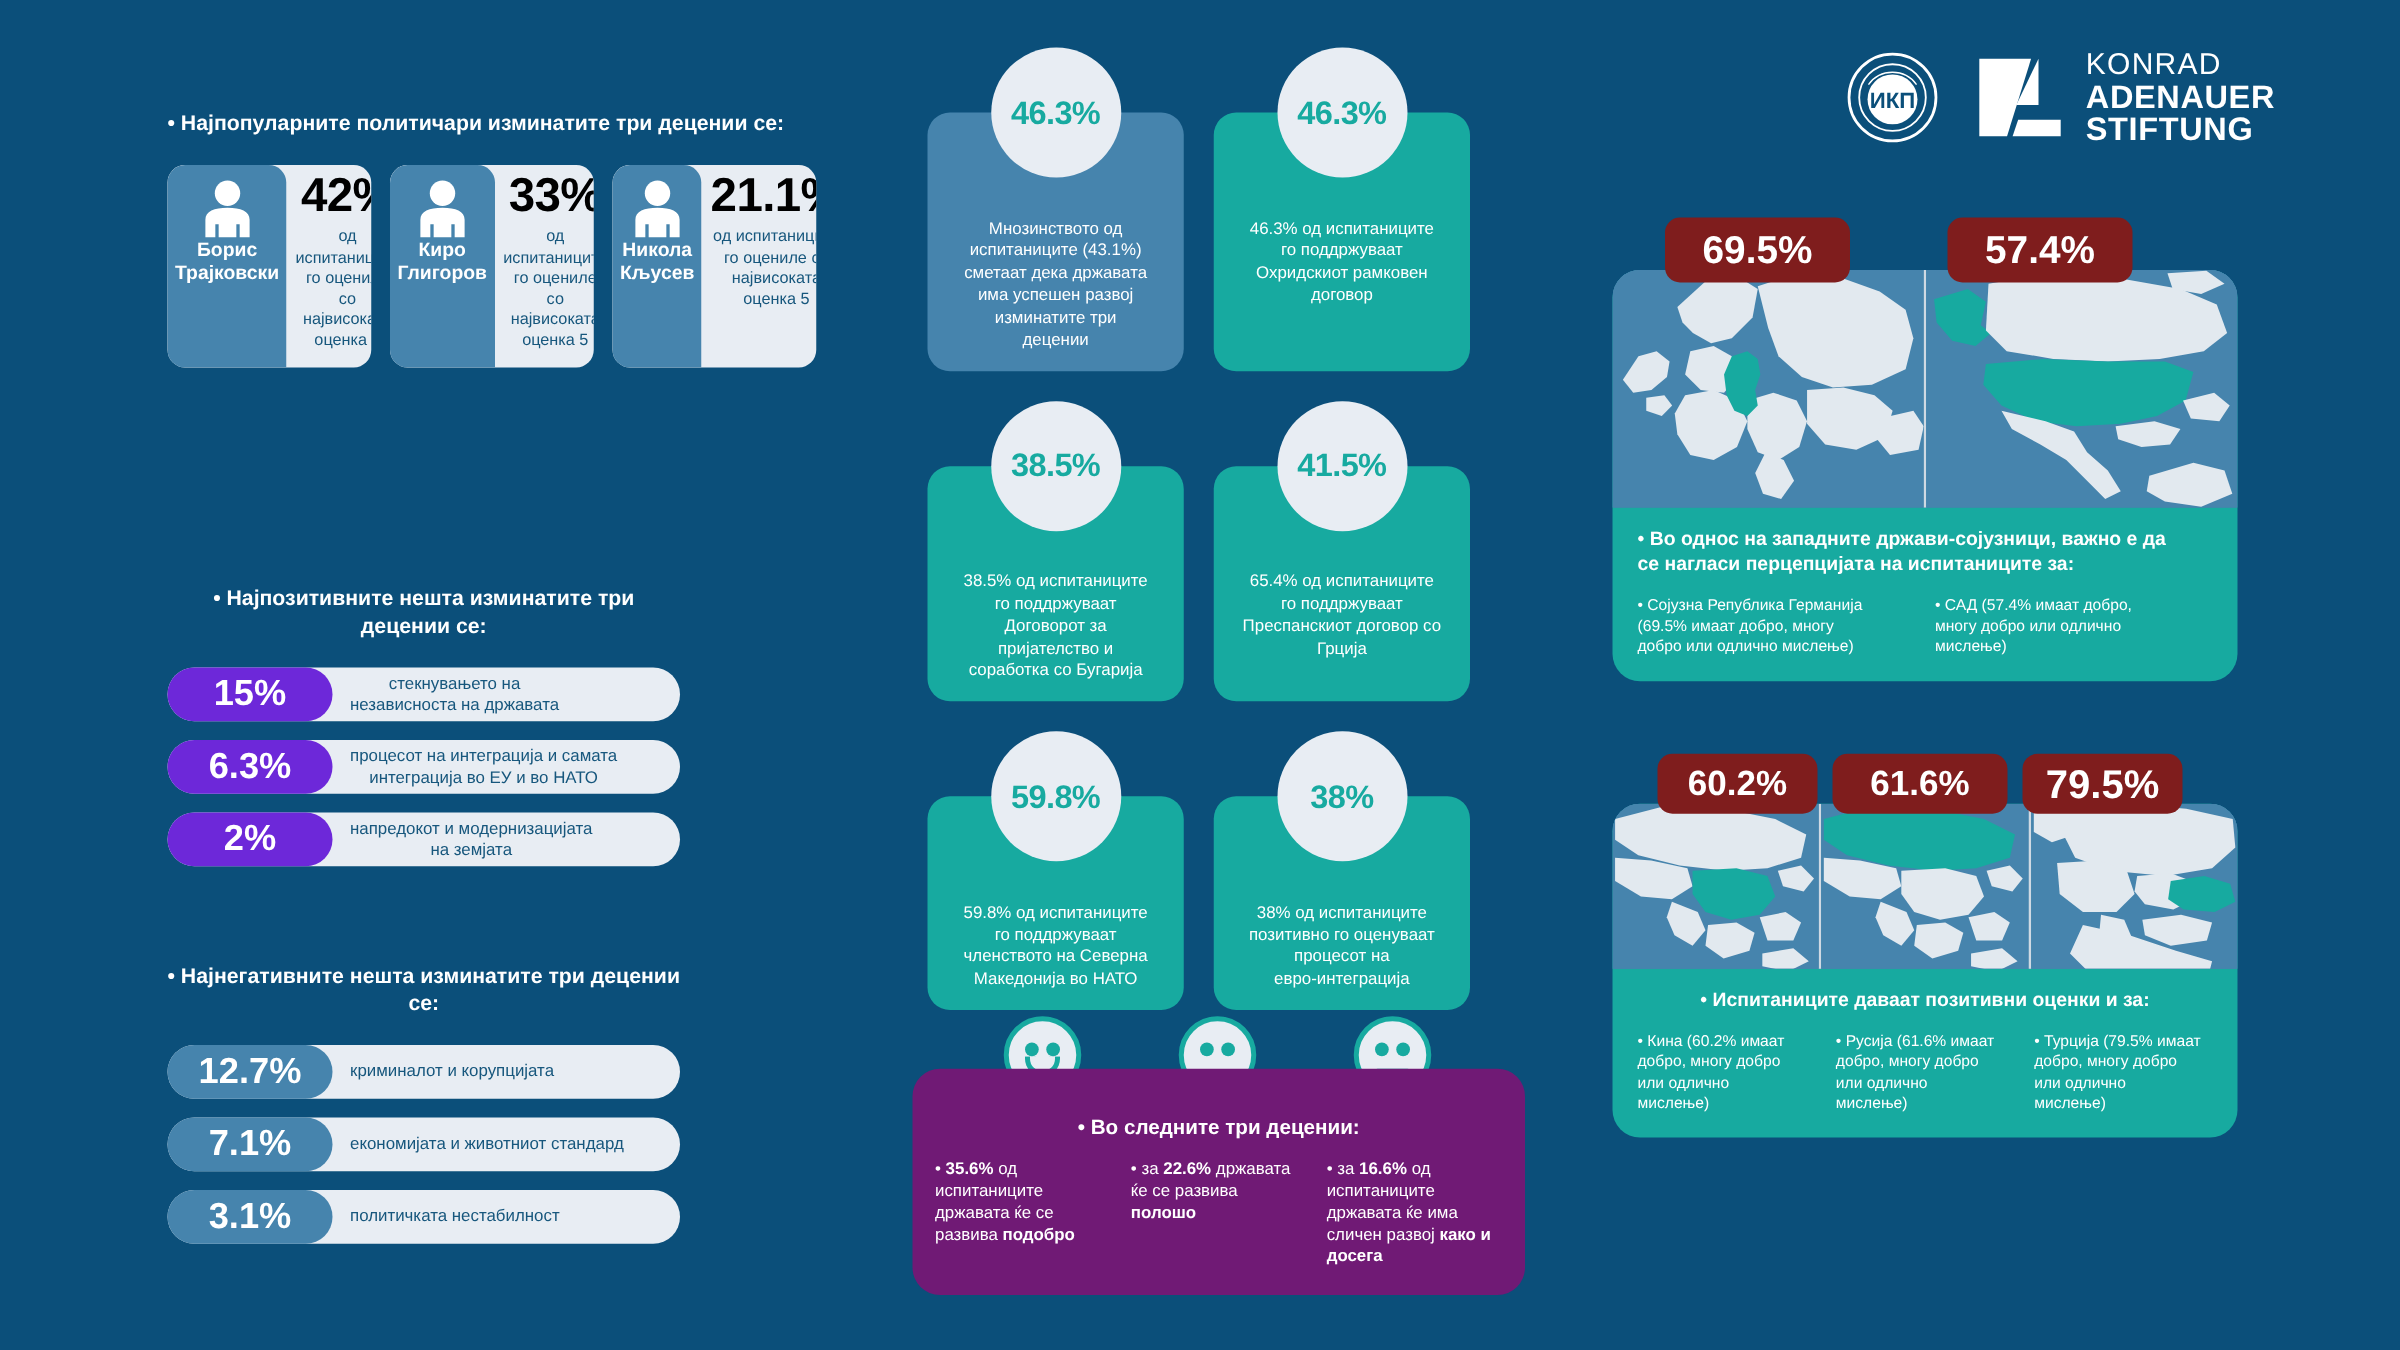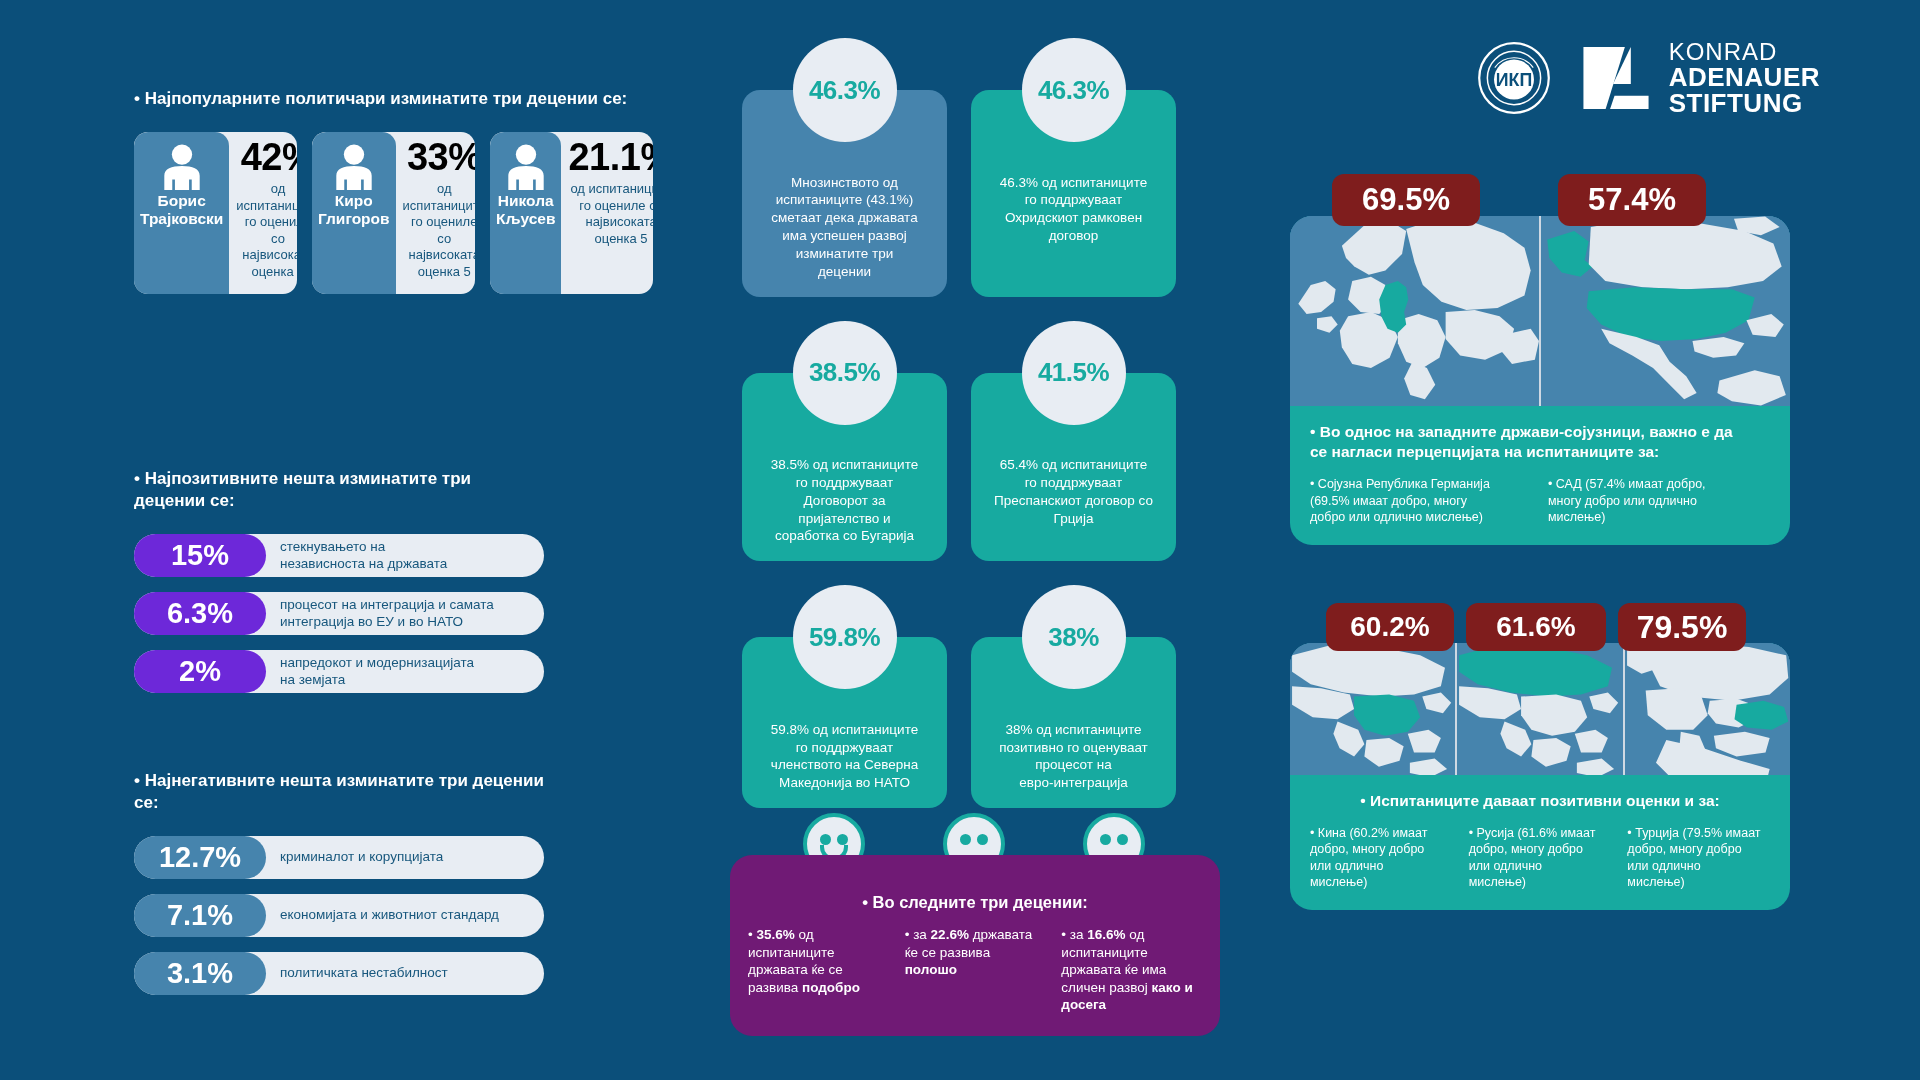--- a/index.html
+++ b/index.html
@@ -47,21 +47,21 @@
   .pol-pct {
     color: #000000; font-size: 38px; font-weight: bold; line-height: 1.05;
     letter-spacing: -0.5px;
   }
   .pol-sub {
     color: #17577d; font-size: 13px; line-height: 1.28; margin-top: 3px;
     white-space: pre-line;
   }
 
   
-  .list-sec { position: absolute; left: 134px; width: 410px; }
+  .list-sec { position: absolute; left: 134px; width: 410px; text-align: center; }
   .list-sec.positive { top: 468px; }
   .list-sec.negative { top: 770px; }
   .list-row {
     display: flex; align-items: center;
     background: #e8edf3;
     border-radius: 22px;
     height: 43px;
     margin-top: 15px;
     overflow: visible;
     position: relative;

